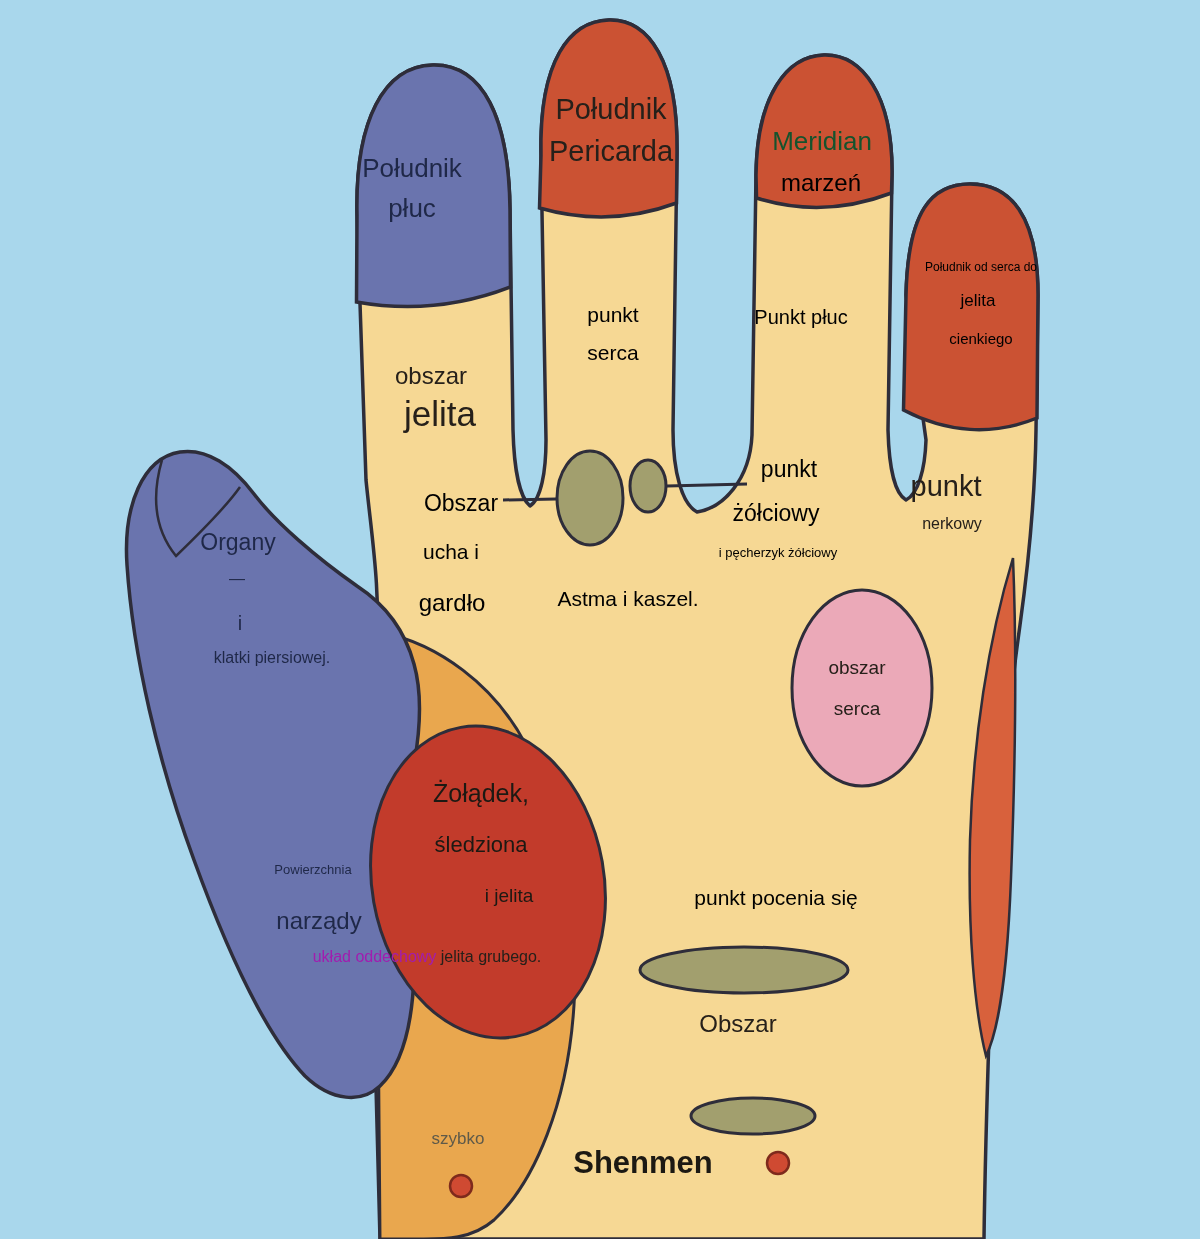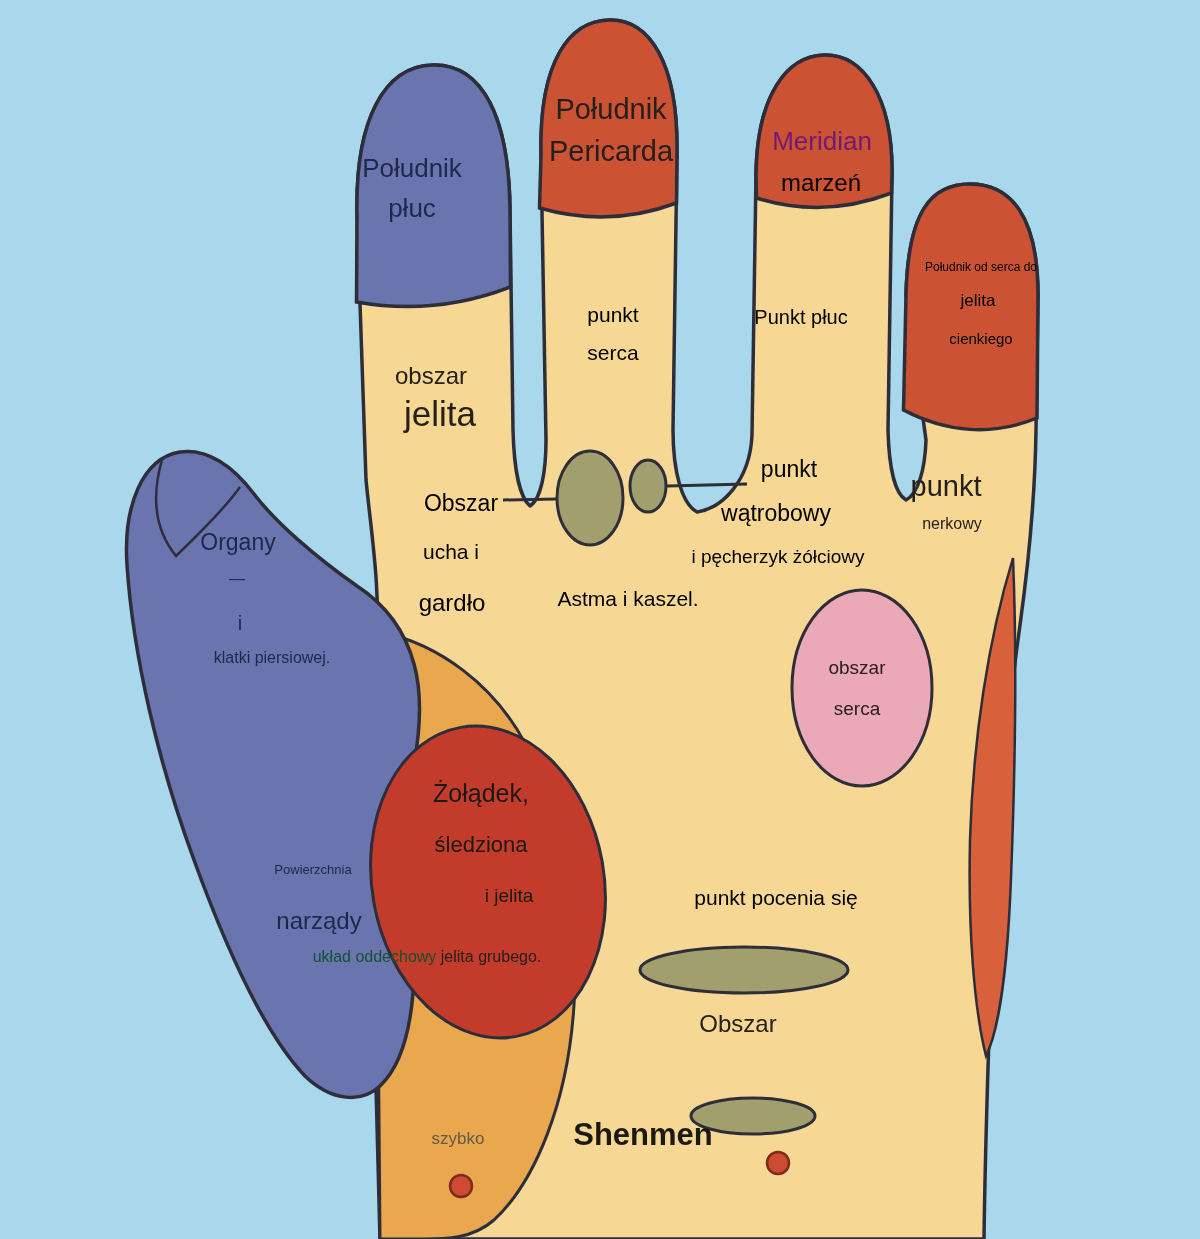--- a/index.html
+++ b/index.html
@@ -3,22 +3,22 @@
 <meta charset="utf-8">
 <style>
   html,body{margin:0;padding:0;}
   body{font-family:"Liberation Sans","DejaVu Sans",sans-serif;}
   #stage{position:relative;width:1200px;height:1239px;background:var(--bg);overflow:hidden;}
   #hand-svg{position:absolute;left:0;top:0;}
   .lbl{position:absolute;transform:translateX(-50%);white-space:pre-line;text-align:center;line-height:1.5;}
   .navy{color:#1f2848;}
   .dark{color:#000000;}
   .inkdark{color:#26201a;}
-  .white{color:#701a75;}
-  .darkred{color:#14532d;}
+  .white{color:#14532d;}
+  .darkred{color:#a21caf;}
   .gray{color:#5f5a49;}
   .black{color:#1c1913;}
   .bold{font-weight:bold;}
 </style>
 </head>
 <body>
 
 <div id="stage">
 
   <svg id="hand-svg" width="1200" height="1239" viewBox="0 0 1200 1239">
@@ -84,22 +84,22 @@
 
   <div class="lbl dark" style="left:613px;top:296px;font-size:21px;line-height:1.8;">punkt
 serca</div>
   <div class="lbl dark" style="left:801px;top:302px;font-size:20px;">Punkt płuc</div>
   <div class="lbl inkdark" style="left:431px;top:358px;font-size:24px;">obszar</div>
   <div class="lbl inkdark" style="left:440px;top:388px;font-size:35px;">jelita</div>
   <div class="lbl dark" style="left:461px;top:486px;font-size:23px;">Obszar</div>
   <div class="lbl dark" style="left:451px;top:536px;font-size:21px;">ucha i</div>
   <div class="lbl dark" style="left:452px;top:585px;font-size:24px;">gardło</div>
   <div class="lbl dark" style="left:789px;top:452px;font-size:23px;">punkt</div>
-  <div class="lbl dark" style="left:776px;top:496px;font-size:23px;">wątrobowy</div>
-  <div class="lbl dark" style="left:778px;top:543px;font-size:19px;">i pęcherzyk żółciowy</div>
+  <div class="lbl dark" style="left:776px;top:496px;font-size:23px;">żółciowy</div>
+  <div class="lbl dark" style="left:778px;top:543px;font-size:13px;">i pęcherzyk żółciowy</div>
   <div class="lbl inkdark" style="left:946px;top:465px;font-size:29px;">punkt</div>
   <div class="lbl inkdark" style="left:952px;top:512px;font-size:16px;">nerkowy</div>
   <div class="lbl dark" style="left:628px;top:583px;font-size:21px;">Astma i kaszel.</div>
   <div class="lbl inkdark" style="left:857px;top:648px;font-size:19px;line-height:2.15;">obszar
 serca</div>
 
   <div class="lbl navy" style="left:238px;top:525px;font-size:23px;">Organy</div>
   <div class="lbl navy" style="left:237px;top:567px;font-size:16px;">—</div>
   <div class="lbl navy" style="left:240px;top:608px;font-size:20px;">i</div>
   <div class="lbl navy" style="left:272px;top:646px;font-size:16px;">klatki piersiowej.</div>
@@ -109,15 +109,15 @@
   <div class="lbl black" style="left:481px;top:775px;font-size:25px;">Żołądek,</div>
   <div class="lbl black" style="left:481px;top:828px;font-size:22px;">śledziona</div>
   <div class="lbl black" style="left:509px;top:882px;font-size:19px;">i jelita</div>
   <div class="lbl" style="left:427px;top:945px;font-size:16px;white-space:nowrap;">
     <span class="darkred">układ oddechowy</span><span class="inkdark"> jelita grubego.</span>
   </div>
 
   <div class="lbl dark" style="left:776px;top:882px;font-size:21px;">punkt pocenia się</div>
   <div class="lbl inkdark" style="left:738px;top:1006px;font-size:24px;">Obszar</div>
   <div class="lbl gray" style="left:458px;top:1126px;font-size:17px;">szybko</div>
-  <div class="lbl black bold" style="left:643px;top:1112px;font-size:31px;">Shenmen</div>
+  <div class="lbl black bold" style="left:643px;top:1140px;font-size:31px;">Shenmen</div>
 
 </div>
 
 </body></html>

